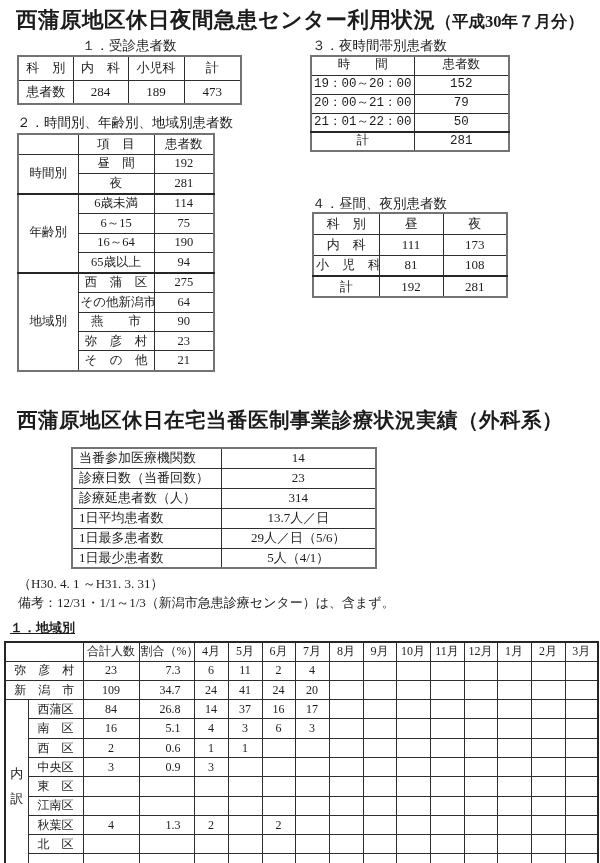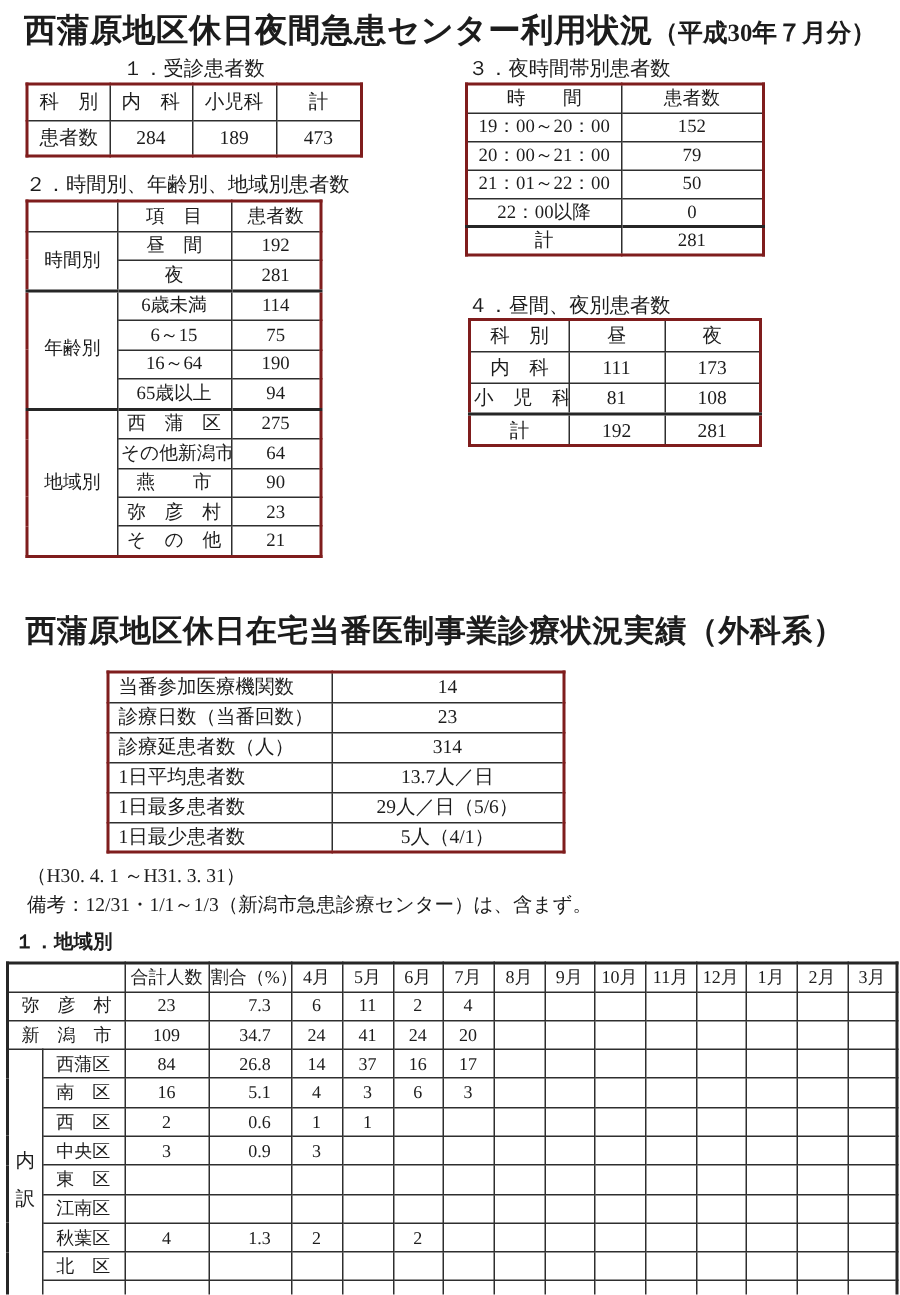--- a/index.html
+++ b/index.html
@@ -7,35 +7,35 @@
     width:600px;height:863px;position:relative;overflow:hidden;
     background:#ffffff;color:#1c1c1c;
     font-family:"Liberation Serif","DejaVu Serif",serif;
   }
   .abs{position:absolute;}
   .title1{top:5px;left:0;right:0;text-align:center;font-weight:bold;white-space:nowrap;}
   .title1 .main{font-size:21.5px;letter-spacing:0.5px;}
   .title1 .suffix{font-size:16.5px;}
   .title2{top:406px;left:10px;width:560px;text-align:center;font-weight:bold;font-size:20.5px;letter-spacing:0.5px;white-space:nowrap;}
   .section-label{font-size:13.5px;white-space:nowrap;}
-  .gothic{font-family:"Liberation Sans","DejaVu Sans",sans-serif;font-weight:bold;font-size:13px;}
+  .gothic{font-family:"Liberation Sans","DejaVu Sans",sans-serif;font-weight:bold;font-size:13px;text-decoration:underline;}
   .note{font-size:13px;white-space:nowrap;}
 
   table.doc{border-collapse:collapse;table-layout:fixed;background:#fff;}
-  table.doc{border:2px solid #7f1d1d;}
+  table.doc{border:2px solid #737373;}
   table.doc th, table.doc td{
     border:1px solid #2e2e2e;padding:0 2px;text-align:center;vertical-align:middle;
     font-weight:normal;font-size:13px;line-height:1.05;overflow:hidden;white-space:nowrap;
   }
   .tt{border-top:2px solid #262626 !important;}   
   .hb th{border-bottom:2px solid #262626;}        
 
   #t1 tr{height:24px;}
   #t3 tr{height:19px;}
-  #t3 th, #t3 td{font-size:12.5px;}
+  #t3 th, #t3 td{font-size:12.5px;font-family:Liberation Mono, monospace;}
   #t4 tr{height:21px;}
   #t2 td, #t2 th{font-size:12.5px;}
   #surgical tr{height:20px;}
   #surgical td{font-size:13px;}
   #surgical td.lbl{text-align:left;padding-left:6px;}
 
   #regional{border:2px solid #262626;}
   #regional th, #regional td{font-size:12px;padding:0 1px;}
   #regional tr{height:19.3px;}
   #regional tr.hdr{height:19px;}
@@ -89,24 +89,20 @@
     <td>19：00～20：00</td>
     <td>152</td>
   </tr>
   <tr>
     <td>20：00～21：00</td>
     <td>79</td>
   </tr>
   <tr>
     <td>21：01～22：00</td>
     <td>50</td>
-  </tr>
-  <tr>
-    <td>22：00以降</td>
-    <td>0</td>
   </tr>
   <tr>
     <td class="tt">計</td>
     <td class="tt">281</td>
   </tr>
 </tbody>
   </table>
 
 <div class="abs section-label" style="left:312px;top:195px;">４．昼間、夜別患者数</div>
 <table class="doc abs" id="t4" style="left:312px;top:212px;width:196px;">

